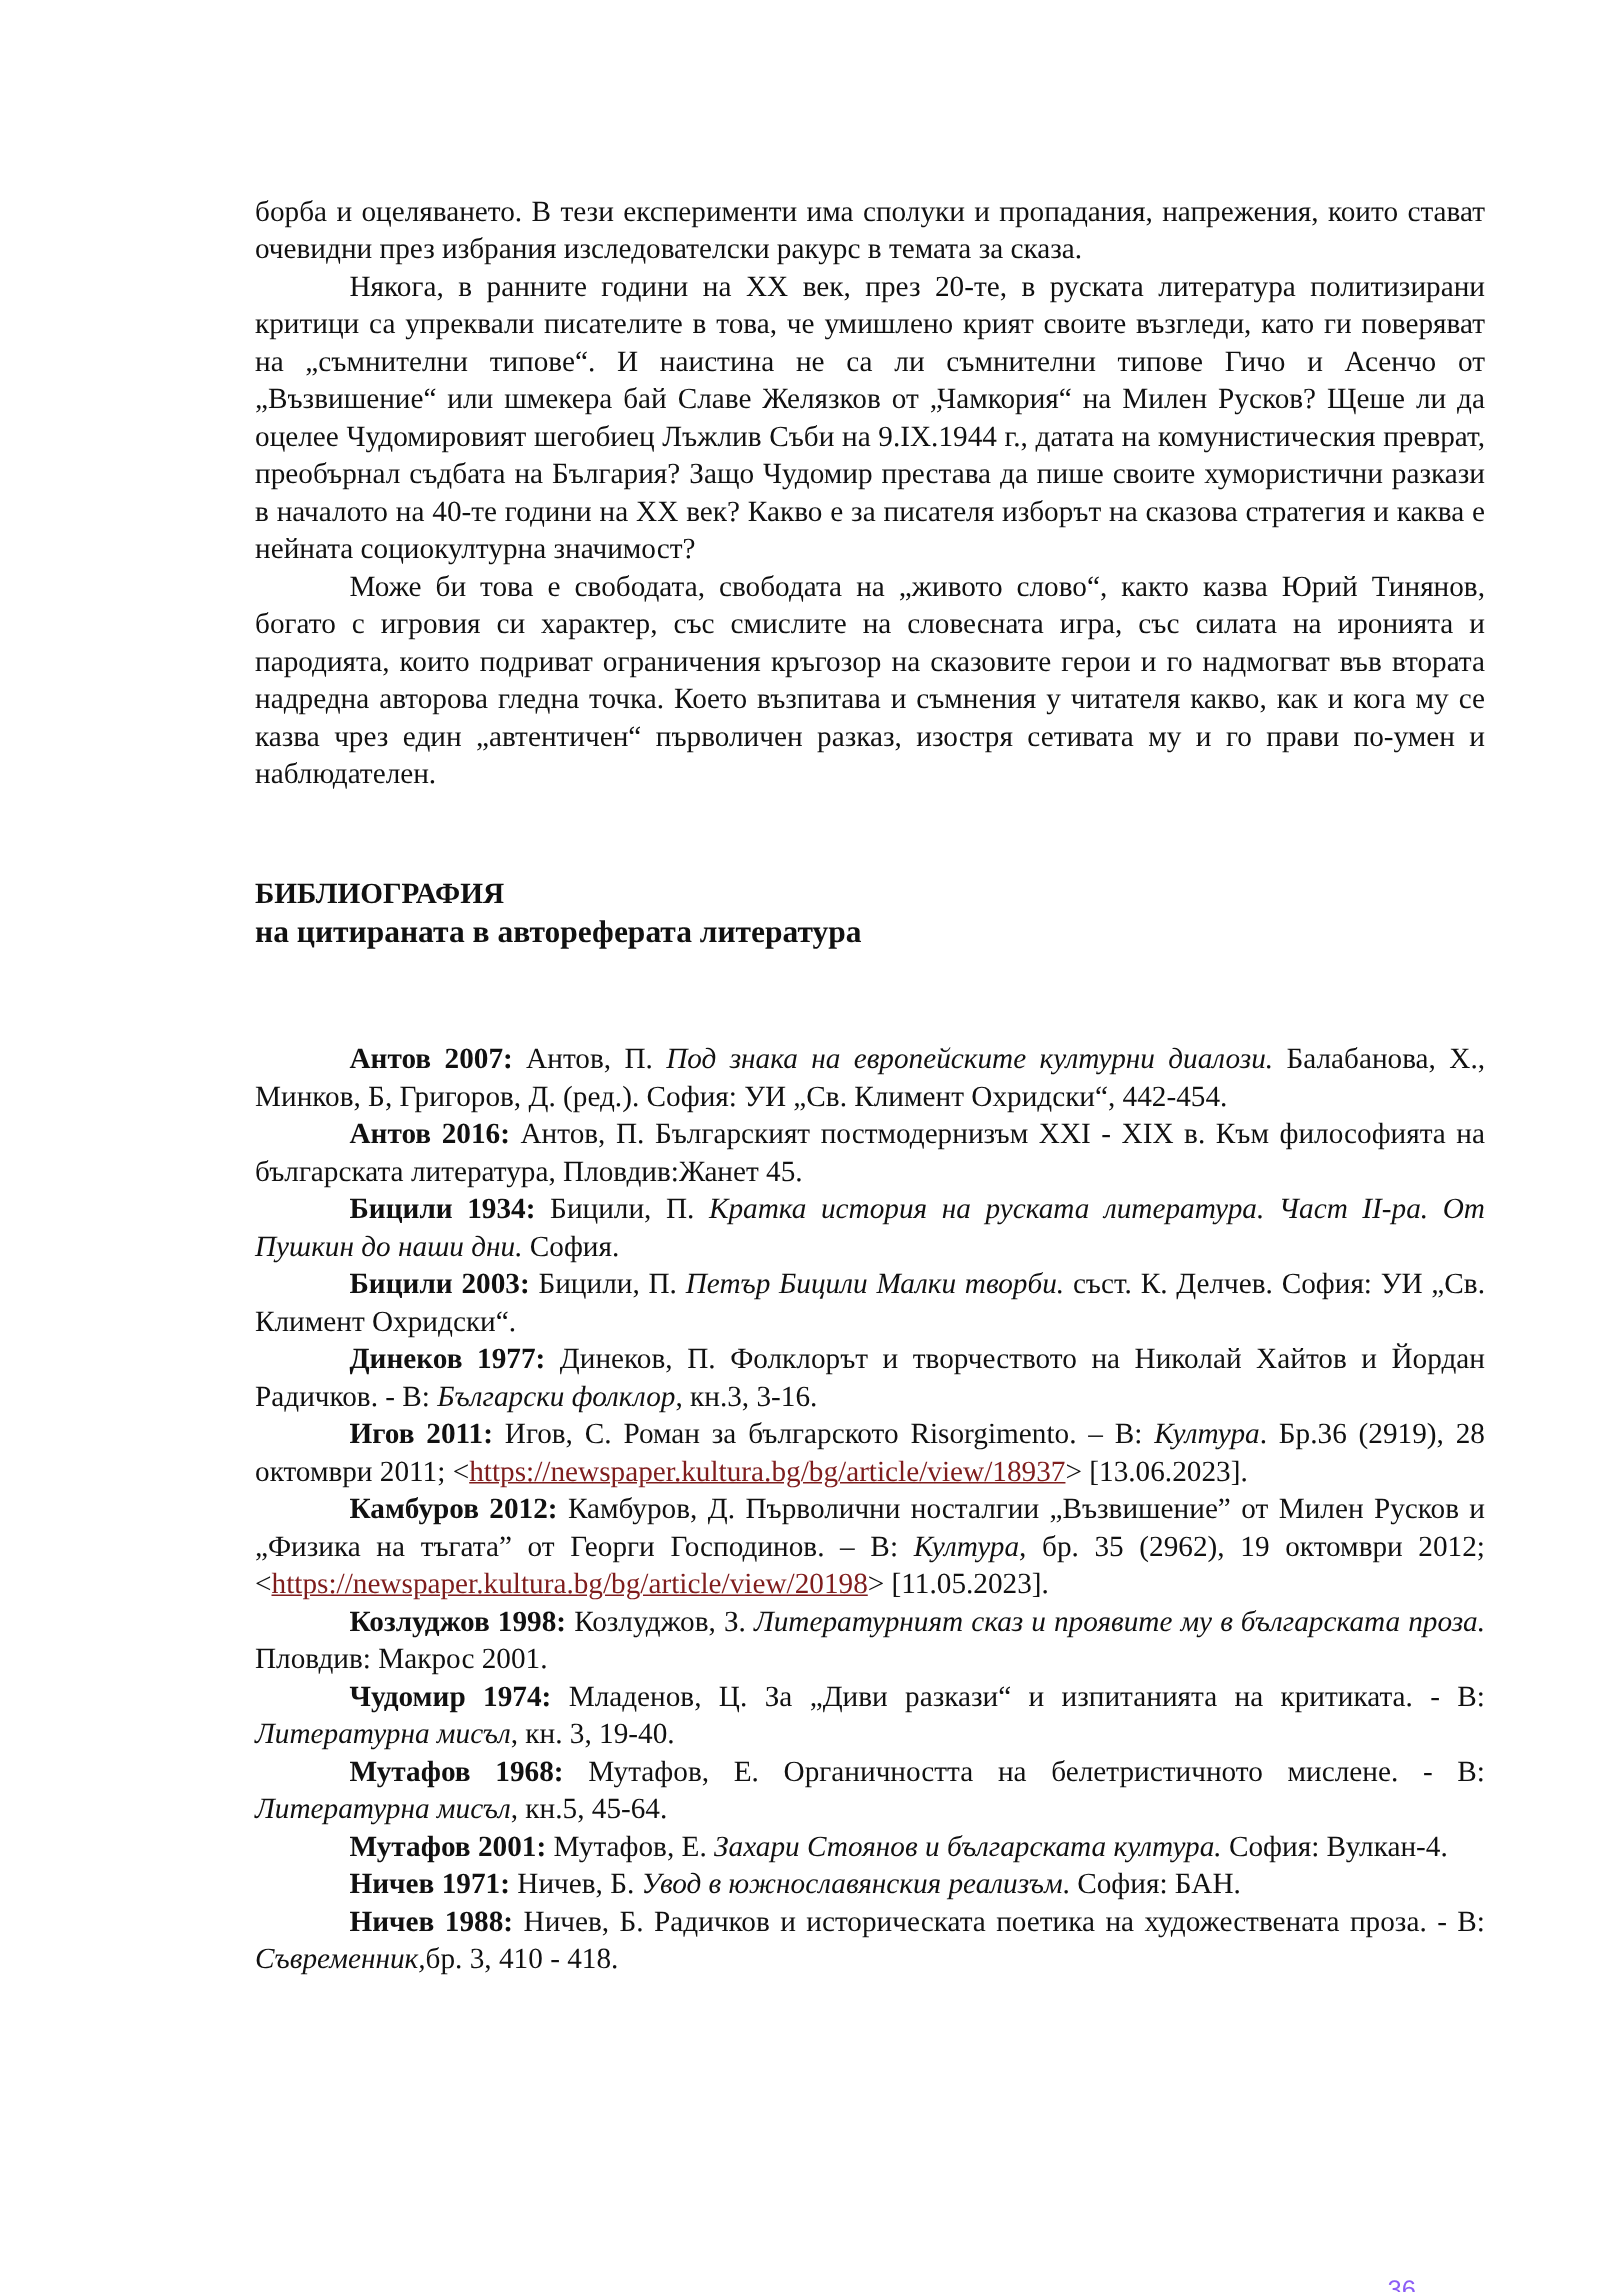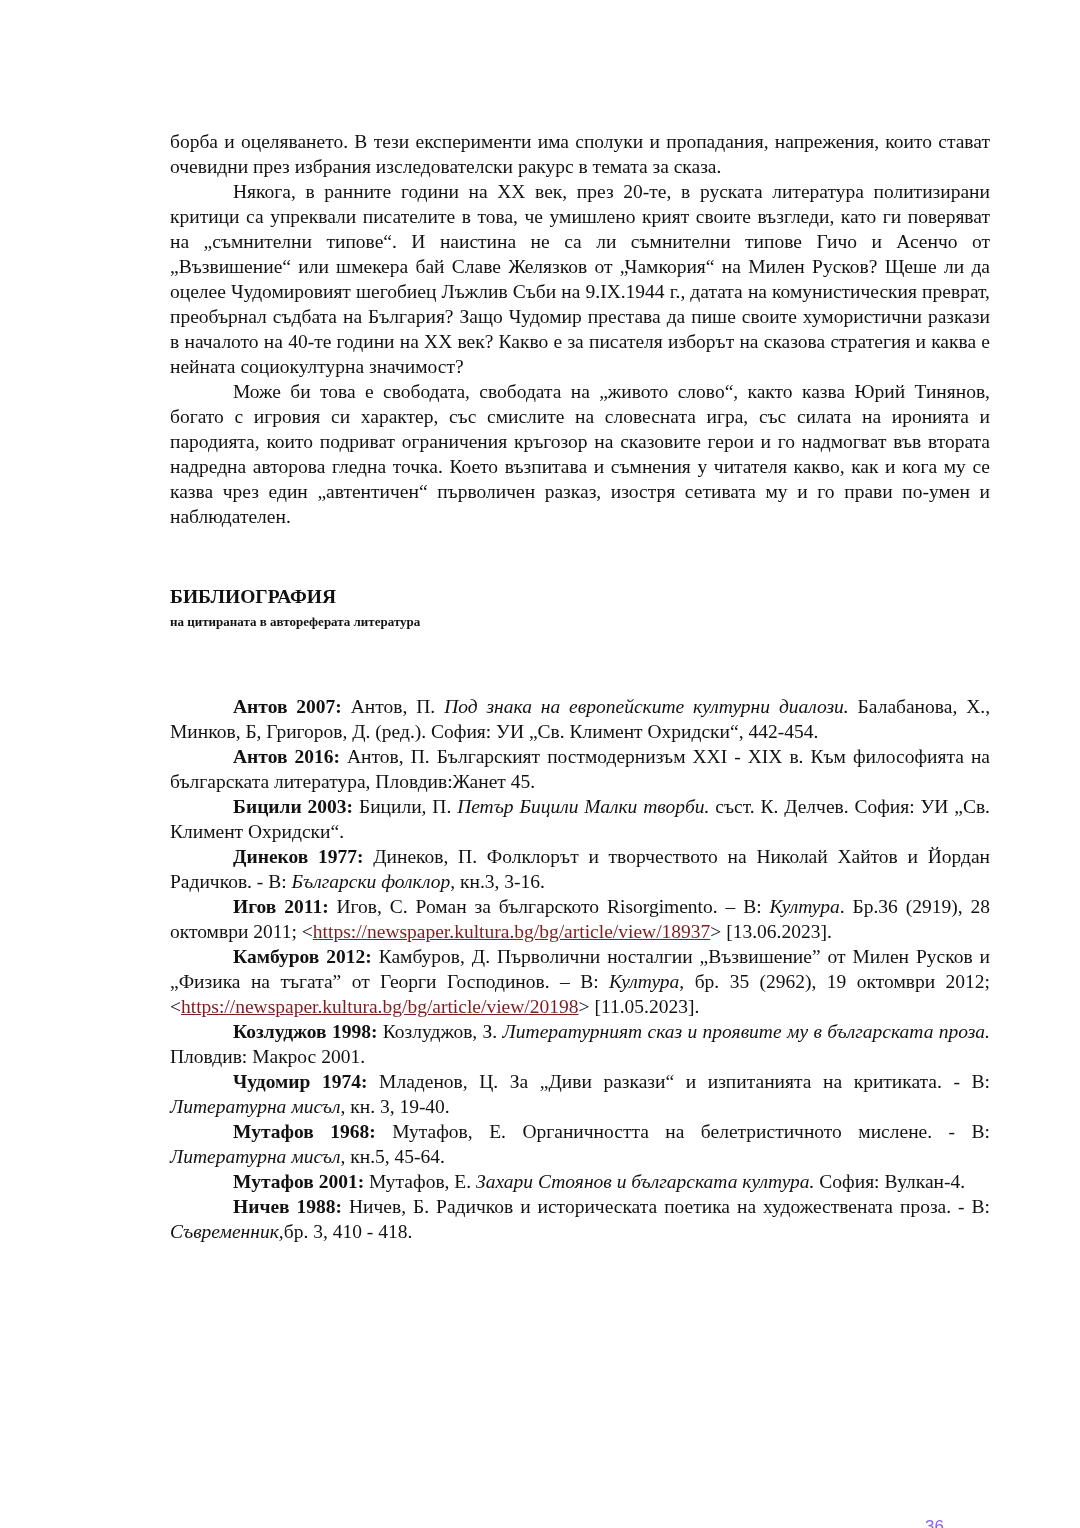--- a/index.html
+++ b/index.html
@@ -7,21 +7,21 @@
     .page {
       position: absolute; left: 130px; top: 129px; width: 820px;
       font-family: "Liberation Serif", serif; font-size: 19.5px; line-height: 25px;
       color: #111111;
       margin-left: 40px;
     }
     p { margin: 0; text-align: justify; text-align-last: left; }
     .indent { text-indent: 63px; }
     .heading { text-align: left; font-weight: bold; margin: 0; }
     .h-title { margin-top: 55px; font-size: 19.5px; line-height: 25px; }
-    .h-sub { font-size: 13px; line-height: 25px; }
+    .h-sub { font-size: 21px; line-height: 25px; }
     .biblio { margin-top: 60px; }
     .entry { text-indent: 63px; text-align: justify; text-align-last: left; }
     .author { font-weight: bold; }
     .it { font-style: italic; }
     .link { text-decoration: underline; color: #7f1d1d; }
     .page-num {
       position: absolute; left: 925px; top: 1517px;
       font-family: "Liberation Sans", sans-serif; font-size: 17px; color: #8b5cf6;
     }
   </style>
@@ -32,25 +32,27 @@
   <p>борба и оцеляването. В тези експерименти има сполуки и пропадания, напрежения, които стават очевидни през избрания изследователски ракурс в темата за сказа.</p>
   <p class="indent">Някога, в ранните години на XX век, през 20-те, в руската литература политизирани критици са упреквали писателите в това, че умишлено крият своите възгледи, като ги поверяват на „съмнителни типове“. И наистина не са ли съмнителни типове Гичо и Асенчо от „Възвишение“ или шмекера бай Славе Желязков от „Чамкория“ на Милен Русков? Щеше ли да оцелее Чудомировият шегобиец Лъжлив Съби на 9.IX.1944 г., датата на комунистическия преврат, преобърнал съдбата на България? Защо Чудомир престава да пише своите хумористични разкази в началото на 40-те години на XX век? Какво е за писателя изборът на сказова стратегия и каква е нейната социокултурна значимост?</p>
   <p class="indent">Може би това е свободата, свободата на „живото слово“, както казва Юрий Тинянов, богато с игровия си характер, със смислите на словесната игра, със силата на иронията и пародията, които подриват ограничения кръгозор на сказовите герои и го надмогват във втората надредна авторова гледна точка. Което възпитава и съмнения у читателя какво, как и кога му се казва чрез един „автентичен“ първоличен разказ, изостря сетивата му и го прави по-умен и наблюдателен.</p>
 
   <div class="heading h-title">БИБЛИОГРАФИЯ</div>
   <div class="heading h-sub">на цитираната в автореферата литература</div>
 
   <div class="biblio">
     <p class="entry"><span class="author">Антов 2007:</span><span> Антов, П. </span><span class="it">Под знака на европейските културни диалози.</span><span> Балабанова, Х., Минков, Б, Григоров, Д. (ред.). София: УИ „Св. Климент Охридски“, 442-454.</span></p>
     <p class="entry"><span class="author">Антов 2016:</span><span> Антов, П. Българският постмодернизъм XXI - XIX в. Към философията на българската литература, Пловдив:Жанет 45.</span></p>
+    <p class="entry"><span class="author">Бицили 1934:</span><span> Бицили, П. </span><span class="it">Кратка история на руската литература. Част II-ра. От Пушкин до наши дни.</span><span> София.</span></p>
     <p class="entry"><span class="author">Бицили 2003:</span><span> Бицили, П. </span><span class="it">Петър Бицили Малки творби.</span><span> съст. К. Делчев. София: УИ „Св. Климент Охридски“.</span></p>
     <p class="entry"><span class="author">Динеков 1977:</span><span> Динеков, П. Фолклорът и творчеството на Николай Хайтов и Йордан Радичков. - В: </span><span class="it">Български фолклор</span><span>, кн.3, 3-16.</span></p>
     <p class="entry"><span class="author">Игов 2011:</span><span> Игов, С. Роман за българското Risorgimento. – В: </span><span class="it">Култура</span><span>. Бр.36 (2919), 28 октомври 2011; &lt;</span><span class="link">https://newspaper.kultura.bg/bg/article/view/18937</span><span>&gt; [13.06.2023].</span></p>
     <p class="entry"><span class="author">Камбуров 2012:</span><span>  Камбуров, Д. Първолични носталгии  „Възвишение” от Милен Русков и „Физика на тъгата” от Георги Господинов. – В: </span><span class="it">Култура,</span><span> бр. 35 (2962), 19 октомври 2012; &lt;</span><span class="link">https://newspaper.kultura.bg/bg/article/view/20198</span><span>&gt; [11.05.2023].</span></p>
     <p class="entry"><span class="author">Козлуджов 1998:</span><span> Козлуджов, З. </span><span class="it">Литературният сказ и проявите му в българската проза.</span><span> Пловдив: Макрос 2001.</span></p>
     <p class="entry"><span class="author">Чудомир 1974:</span><span> Младенов, Ц. За „Диви разкази“ и изпитанията на критиката. - В: </span><span class="it">Литературна мисъл</span><span>, кн. 3, 19-40.</span></p>
     <p class="entry"><span class="author">Мутафов 1968:</span><span> Мутафов, Е. Органичността на белетристичното мислене. - В: </span><span class="it">Литературна мисъл</span><span>, кн.5, 45-64.</span></p>
     <p class="entry"><span class="author">Мутафов 2001:</span><span> Мутафов, Е. </span><span class="it">Захари Стоянов и българската култура.</span><span> София: Вулкан-4.</span></p>
+    <p class="entry"><span class="author">Ничев 1971:</span><span> Ничев, Б. </span><span class="it">Увод в южнославянския реализъм</span><span>. София: БАН.</span></p>
     <p class="entry"><span class="author">Ничев 1988:</span><span> Ничев, Б. Радичков и историческата поетика на художествената проза. -  В: </span><span class="it">Съвременник,</span><span>бр. 3, 410 - 418.</span></p>
   </div>
 </div>
 
 <div class="page-num">36</div>
 
 </body></html>

